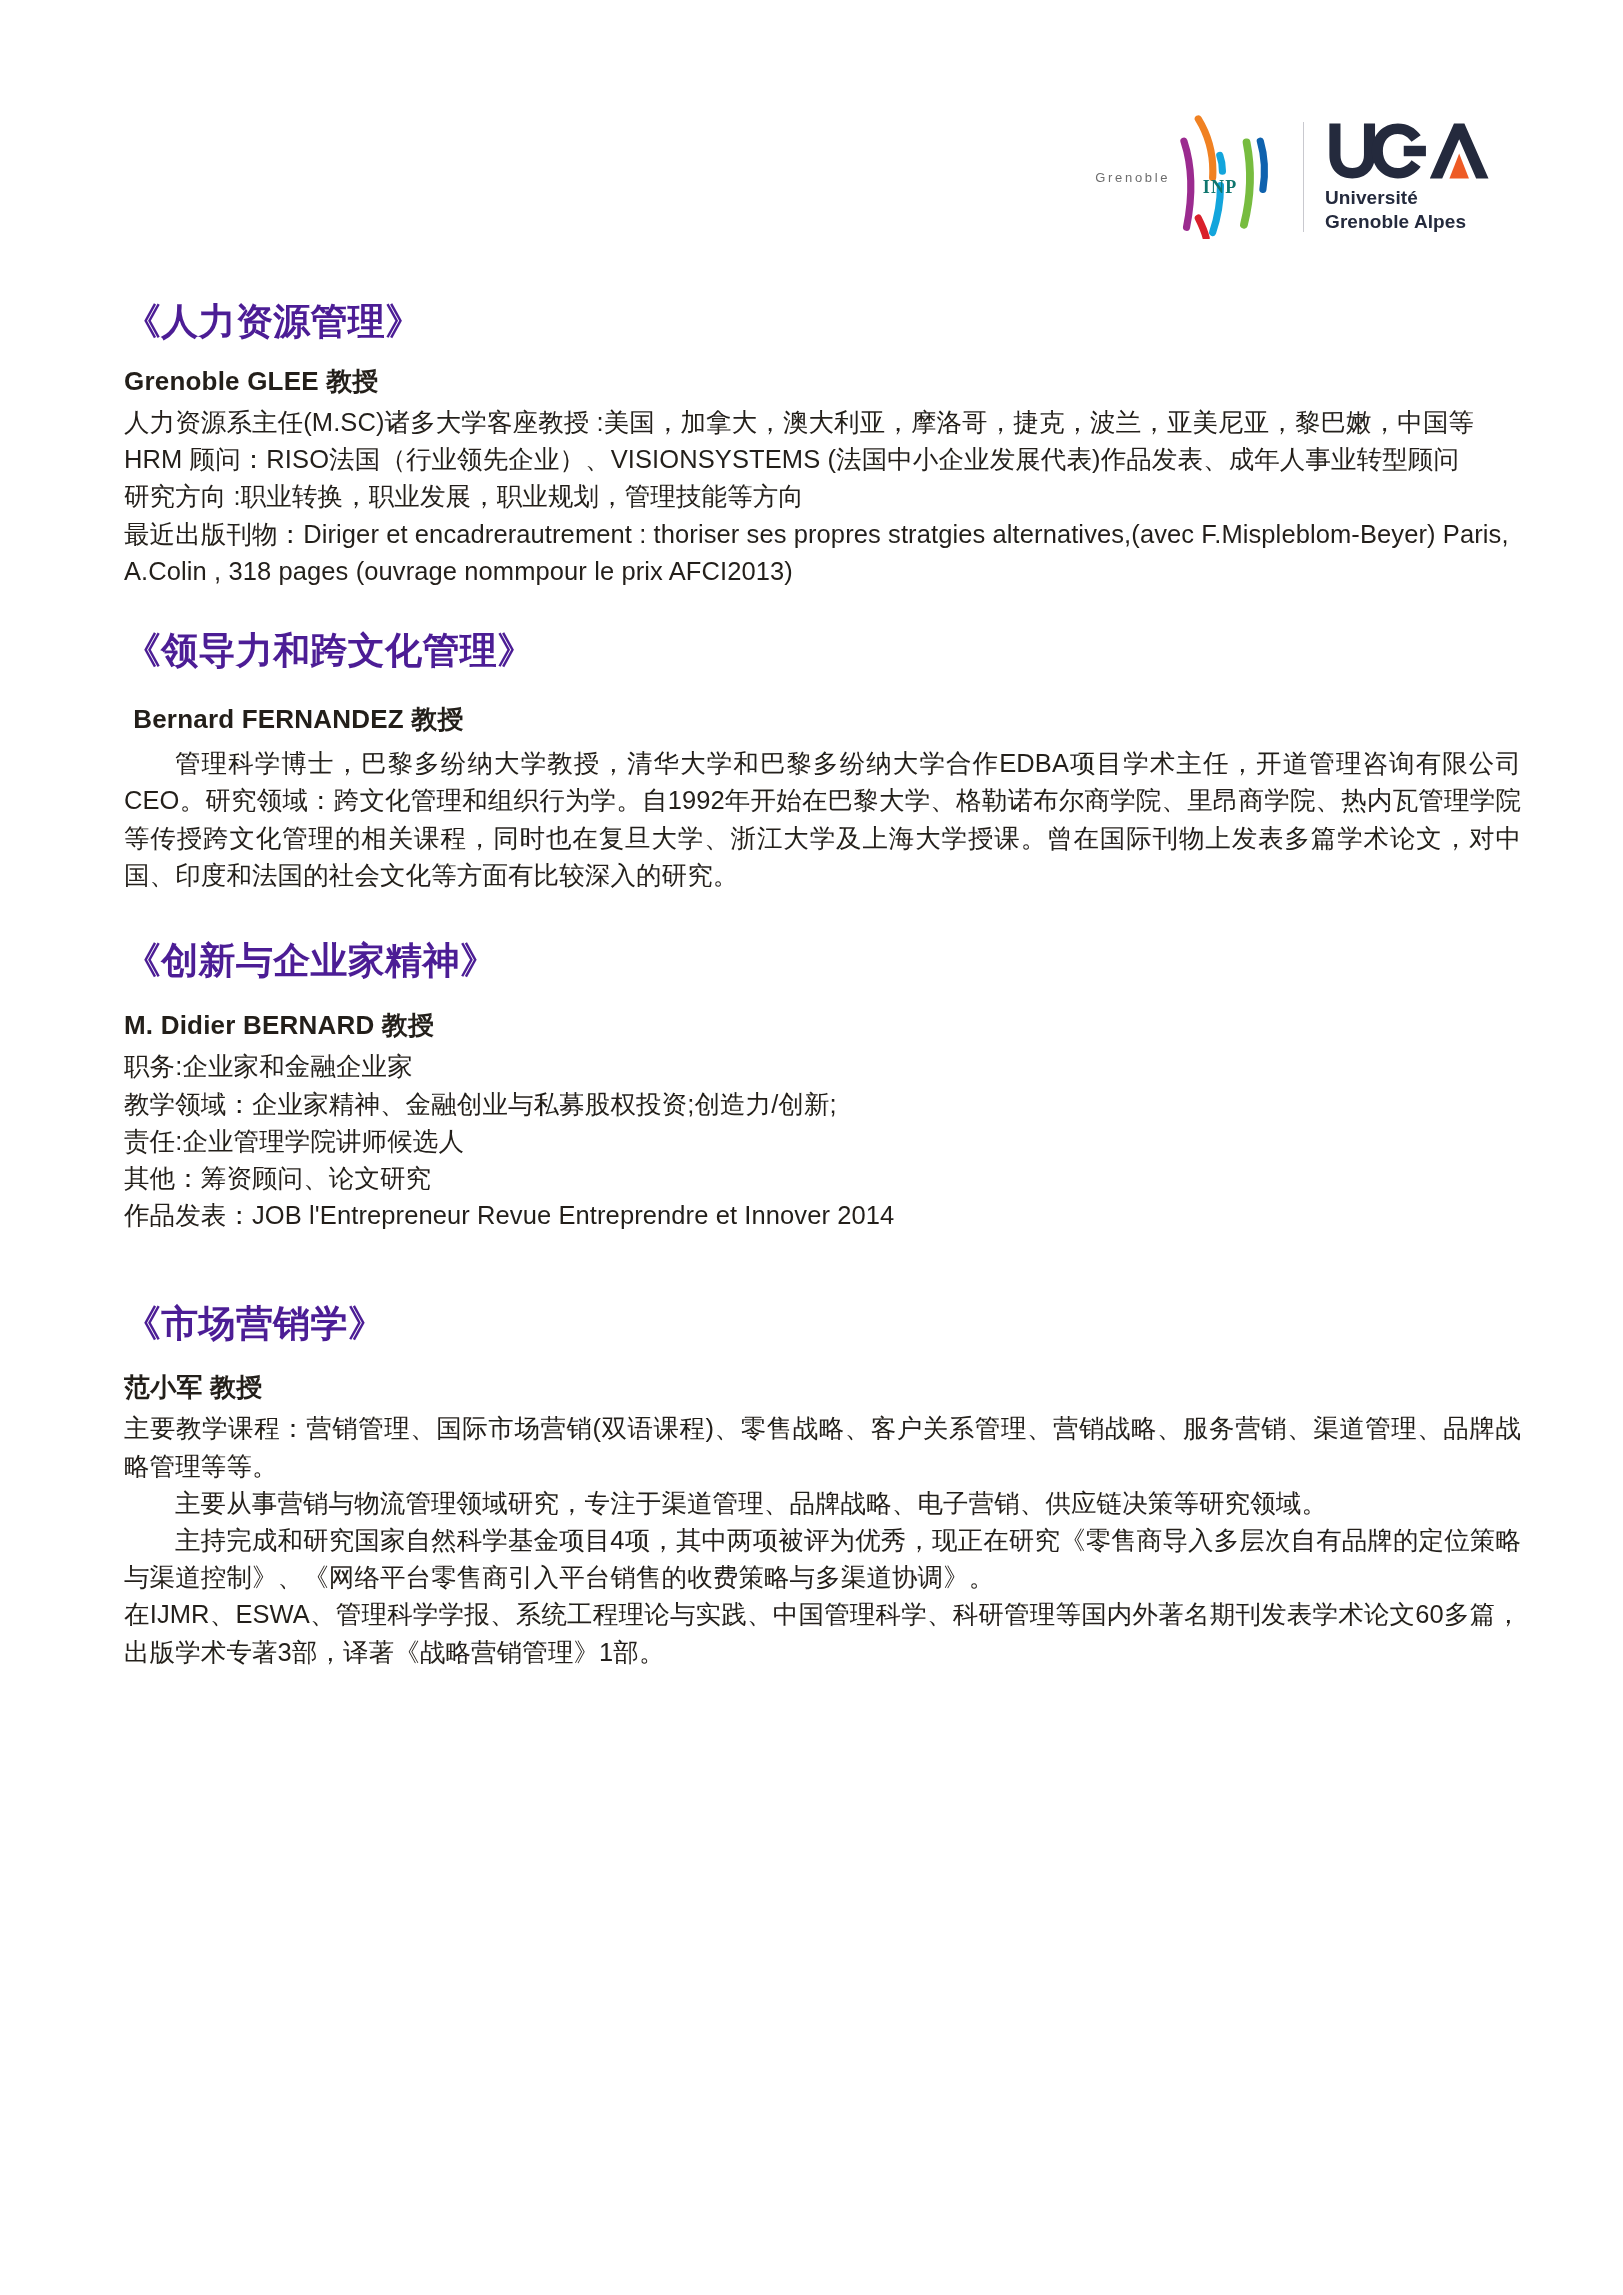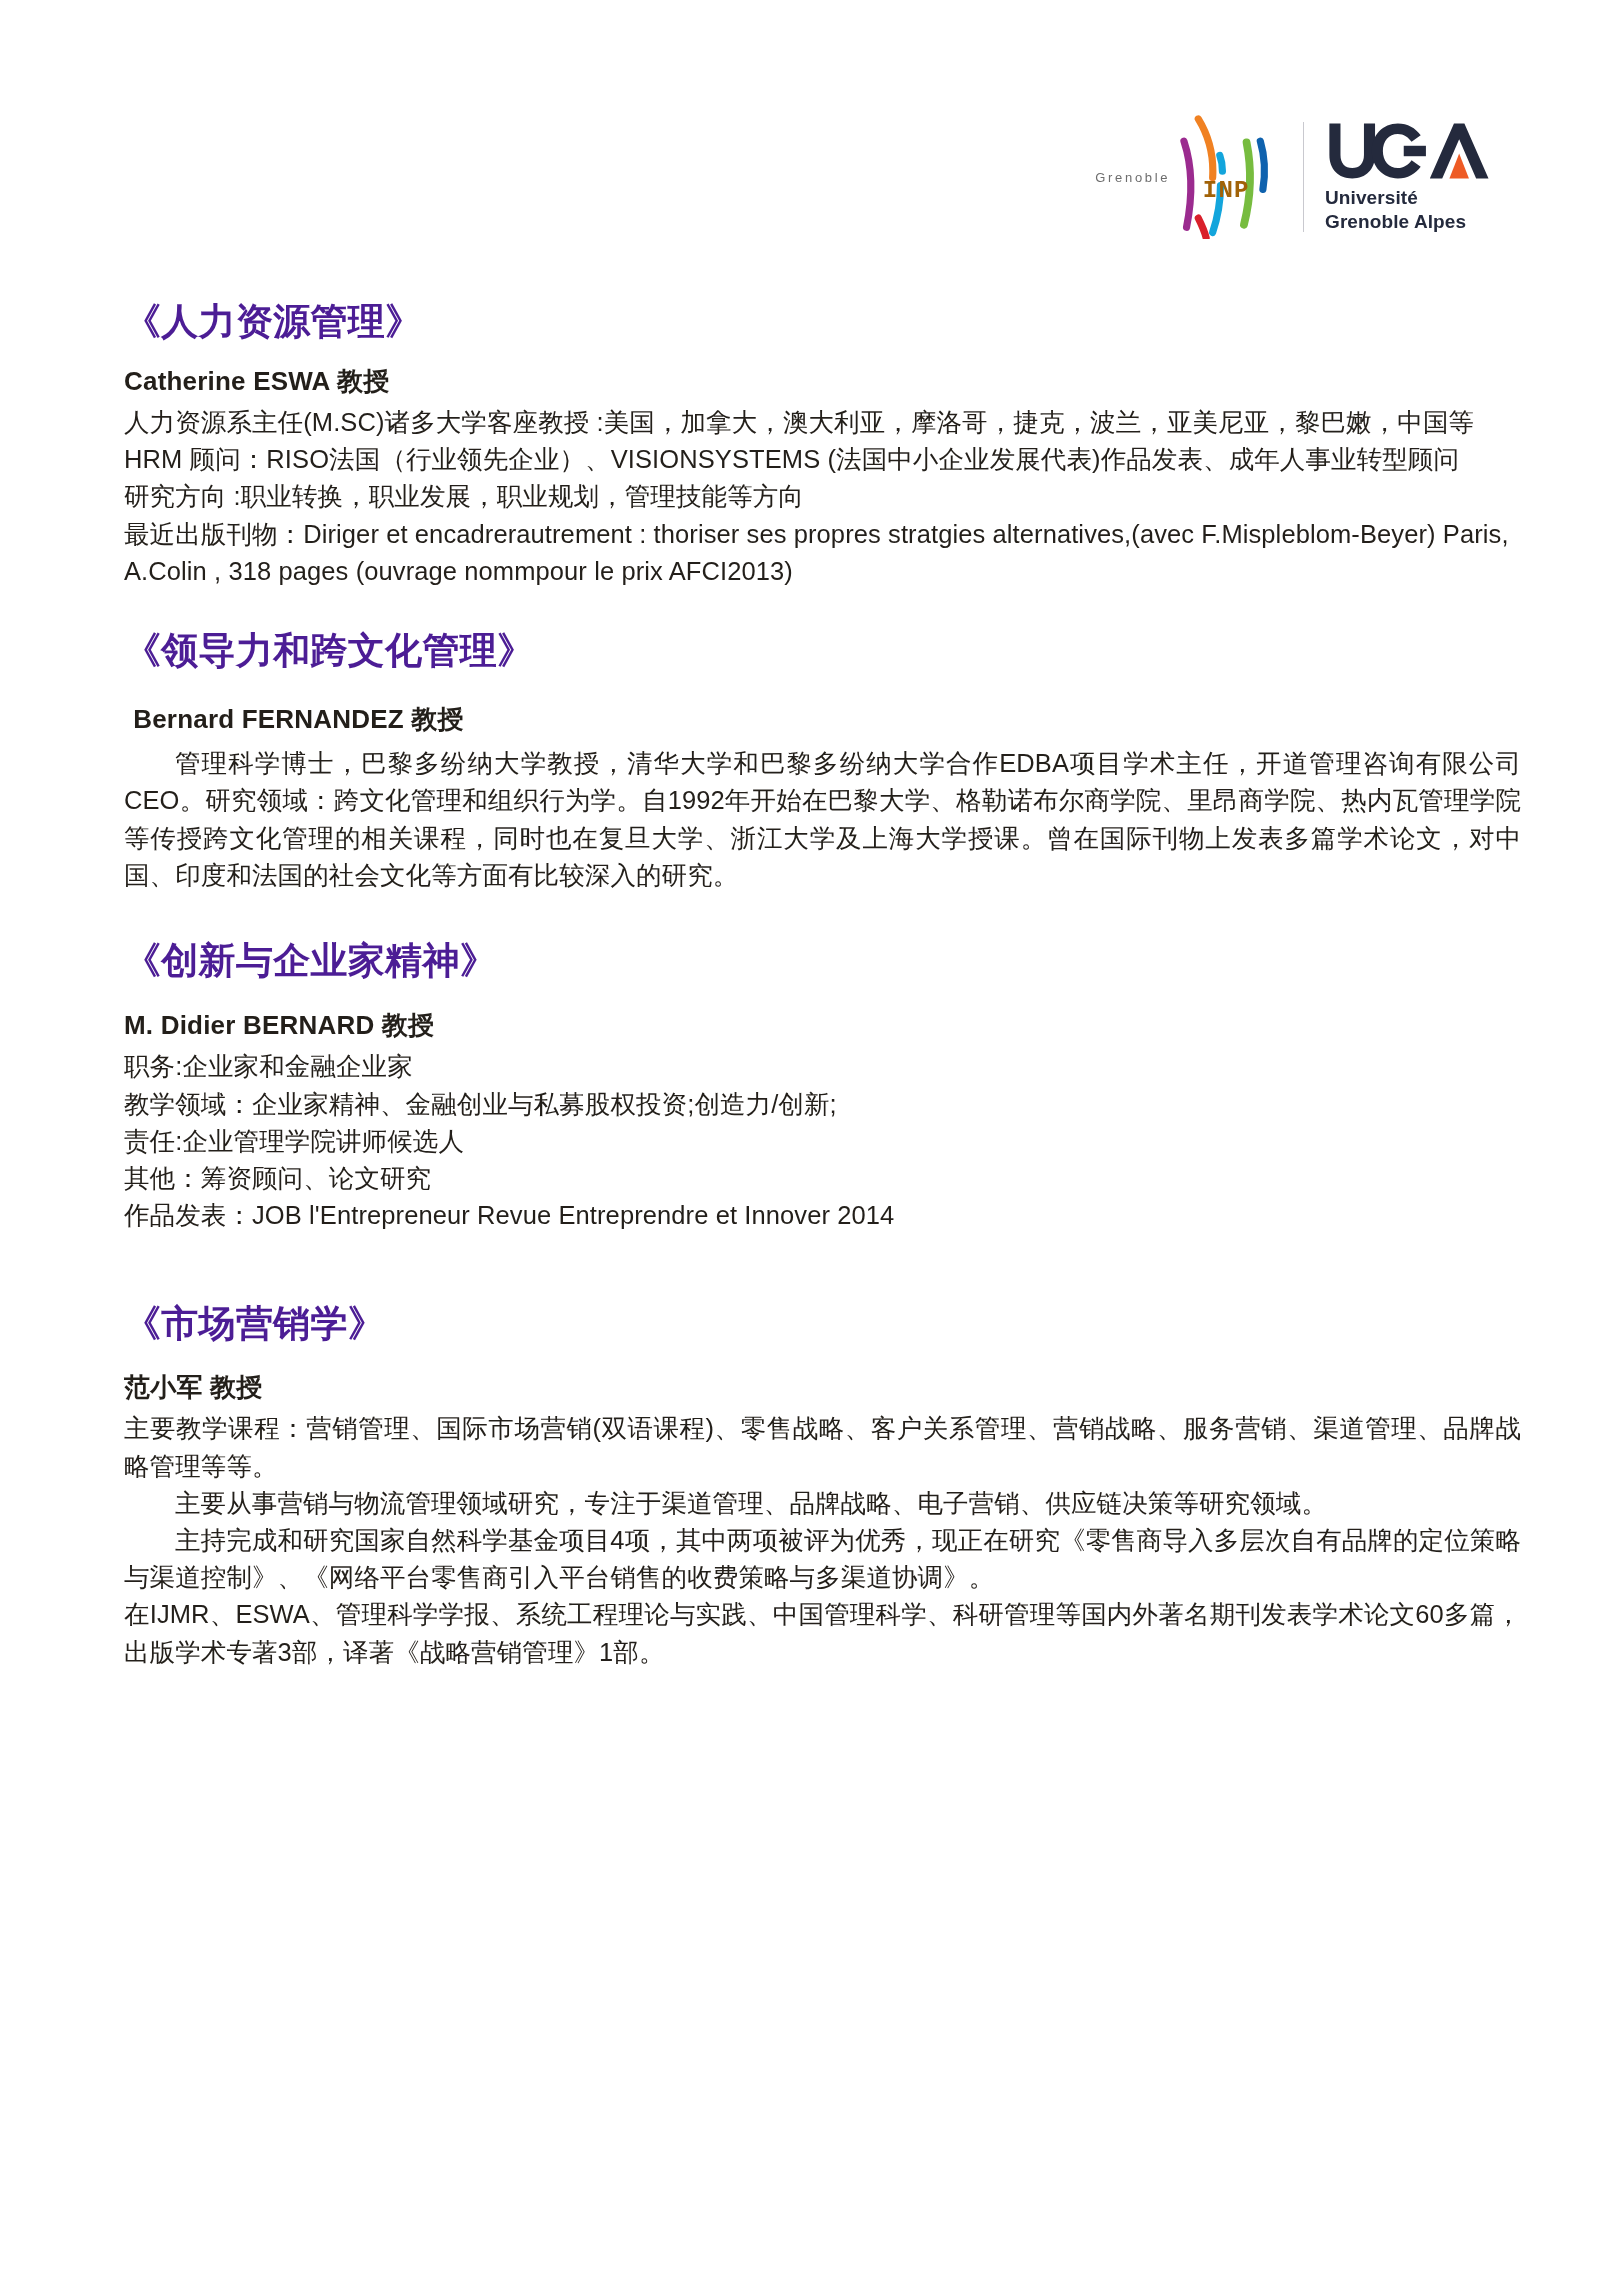--- a/index.html
+++ b/index.html
@@ -57,25 +57,25 @@
     position: relative;
     width: 118px;
     height: 124px;
     margin-left: -2.6px;
   }
   .inp-arcs svg { display:block; }
   .inp-letters {
     position: absolute;
     left: 35px;
     top: 62px;
-    font-family: Liberation Mono, monospace;
-    font-weight: bold;
-    font-size: 24px;
+    font-family: Liberation Serif, serif;
+    font-weight: bold;
+    font-size: 18px;
     letter-spacing: 1.3px;
-    color: #a16207;
+    color: #0f766e;
   }
   .logo-divider {
     width: 1.3px;
     height: 110px;
     background: #c9c9cf;
   }
   
   .uga-block {
     padding-left: 21px;
     display: flex;
@@ -209,21 +209,21 @@
       </div>
     </div>
 
   </div>
 </div>
 
 <div class="content">
 
   <section class="sec-1">
     <h2 class="course-title">《人力资源管理》</h2>
-    <p class="instructor">Catherine ESWA  教授</p>
+    <p class="instructor">Grenoble GLEE  教授</p>
     <div class="body-text">
       <span class="ln">人力资源系主任(M.SC)诸多大学客座教授 :美国，加拿大，澳大利亚，摩洛哥，捷克，波兰，亚美尼亚，黎巴嫩，中国等</span>
       <span class="ln">HRM 顾问：RISO法国（行业领先企业）、VISIONSYSTEMS (法国中小企业发展代表)作品发表、成年人事业转型顾问</span>
       <span class="ln">研究方向 :职业转换，职业发展，职业规划，管理技能等方向</span>
       <span class="ln">最近出版刊物：Diriger et encadrerautrement : thoriser ses propres stratgies alternatives,(avec F.Mispleblom-Beyer) Paris, A.Colin , 318 pages (ouvrage nommpour le prix AFCI2013)</span>
     </div>
   </section>
 
   <section class="sec-2">
     <h2 class="course-title">《领导力和跨文化管理》</h2>

